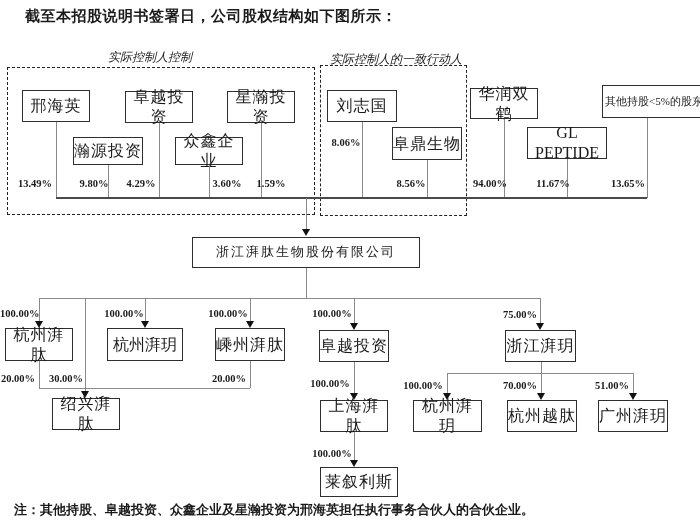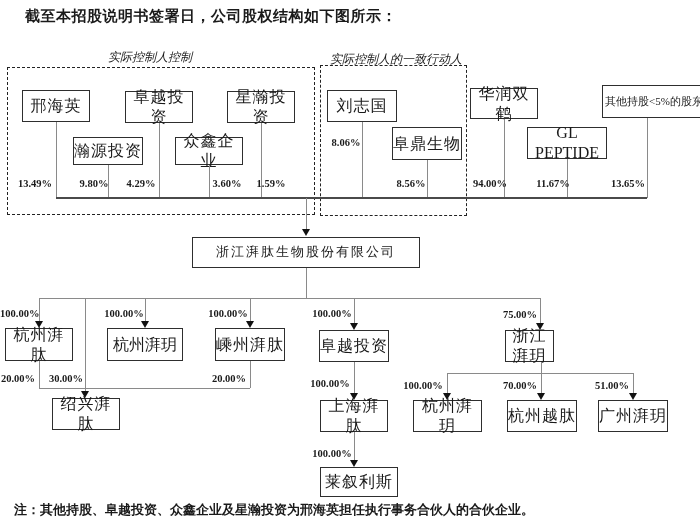--- a/index.html
+++ b/index.html
@@ -91,21 +91,21 @@
   <div class="pct" style="left:0px;top:308px;width:38px;">100.00%</div>
   <div class="pct" style="left:104px;top:308px;width:40px;">100.00%</div>
   <div class="pct" style="left:208px;top:308px;width:40px;">100.00%</div>
   <div class="pct" style="left:312px;top:308px;width:40px;">100.00%</div>
   <div class="pct" style="left:502px;top:309px;width:36px;">75.00%</div>
 
   <div class="box" style="left:5px;top:328px;width:68px;height:33px;">杭州湃肽</div>
   <div class="box" style="left:107px;top:328px;width:76px;height:33px;letter-spacing:0;">杭州湃玥</div>
   <div class="box" style="left:215px;top:328px;width:70px;height:33px;">嵊州湃肽</div>
   <div class="box" style="left:319px;top:330px;width:70px;height:32px;">阜越投资</div>
-  <div class="box" style="left:505px;top:330px;width:49px;height:32px;">浙江湃玥</div>
+  <div class="box" style="left:505px;top:330px;width:71px;height:32px;">浙江湃玥</div>
 
   <div class="vline" style="left:39px;top:361px;height:27px;"></div>
   <div class="vline" style="left:250px;top:361px;height:27px;"></div>
   <div class="hline" style="left:39px;top:388px;width:211px;"></div>
   <div class="arr" style="left:81px;top:391px;"></div>
   <div class="pct" style="left:0px;top:373px;width:36px;">20.00%</div>
   <div class="pct" style="left:48px;top:373px;width:36px;">30.00%</div>
   <div class="pct" style="left:211px;top:373px;width:36px;">20.00%</div>
   <div class="box" style="left:52px;top:398px;width:68px;height:32px;">绍兴湃肽</div>
 

